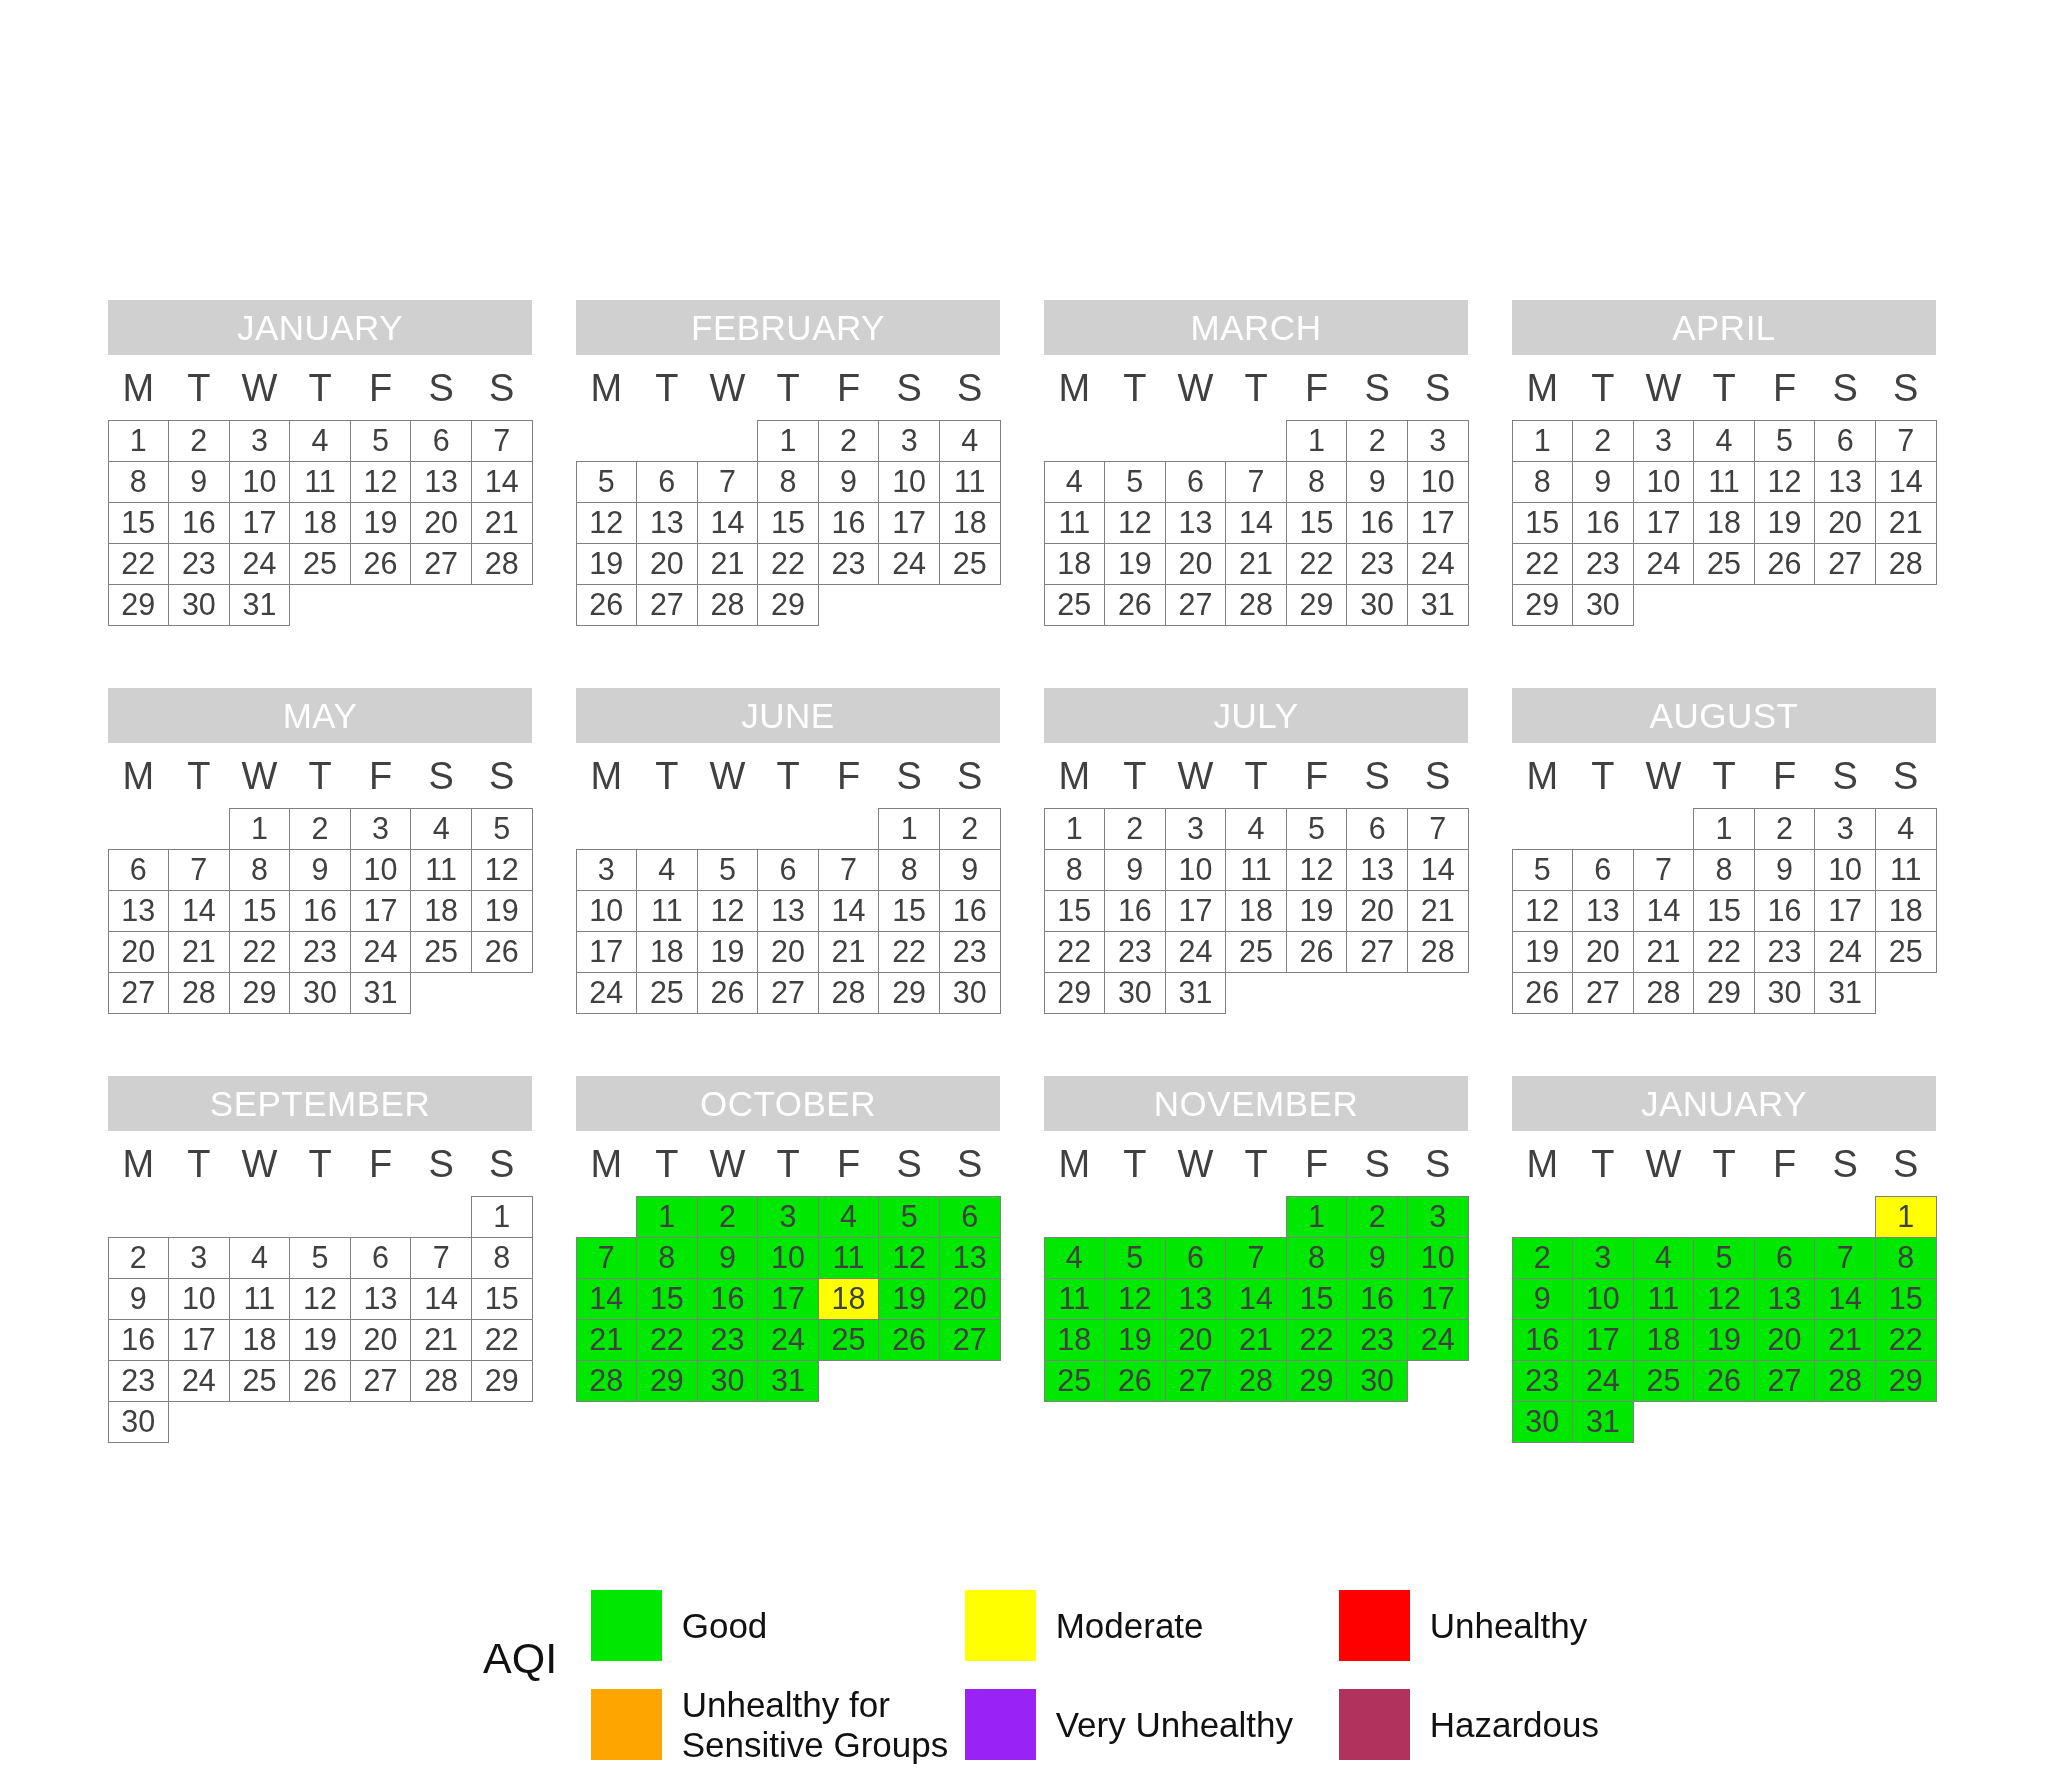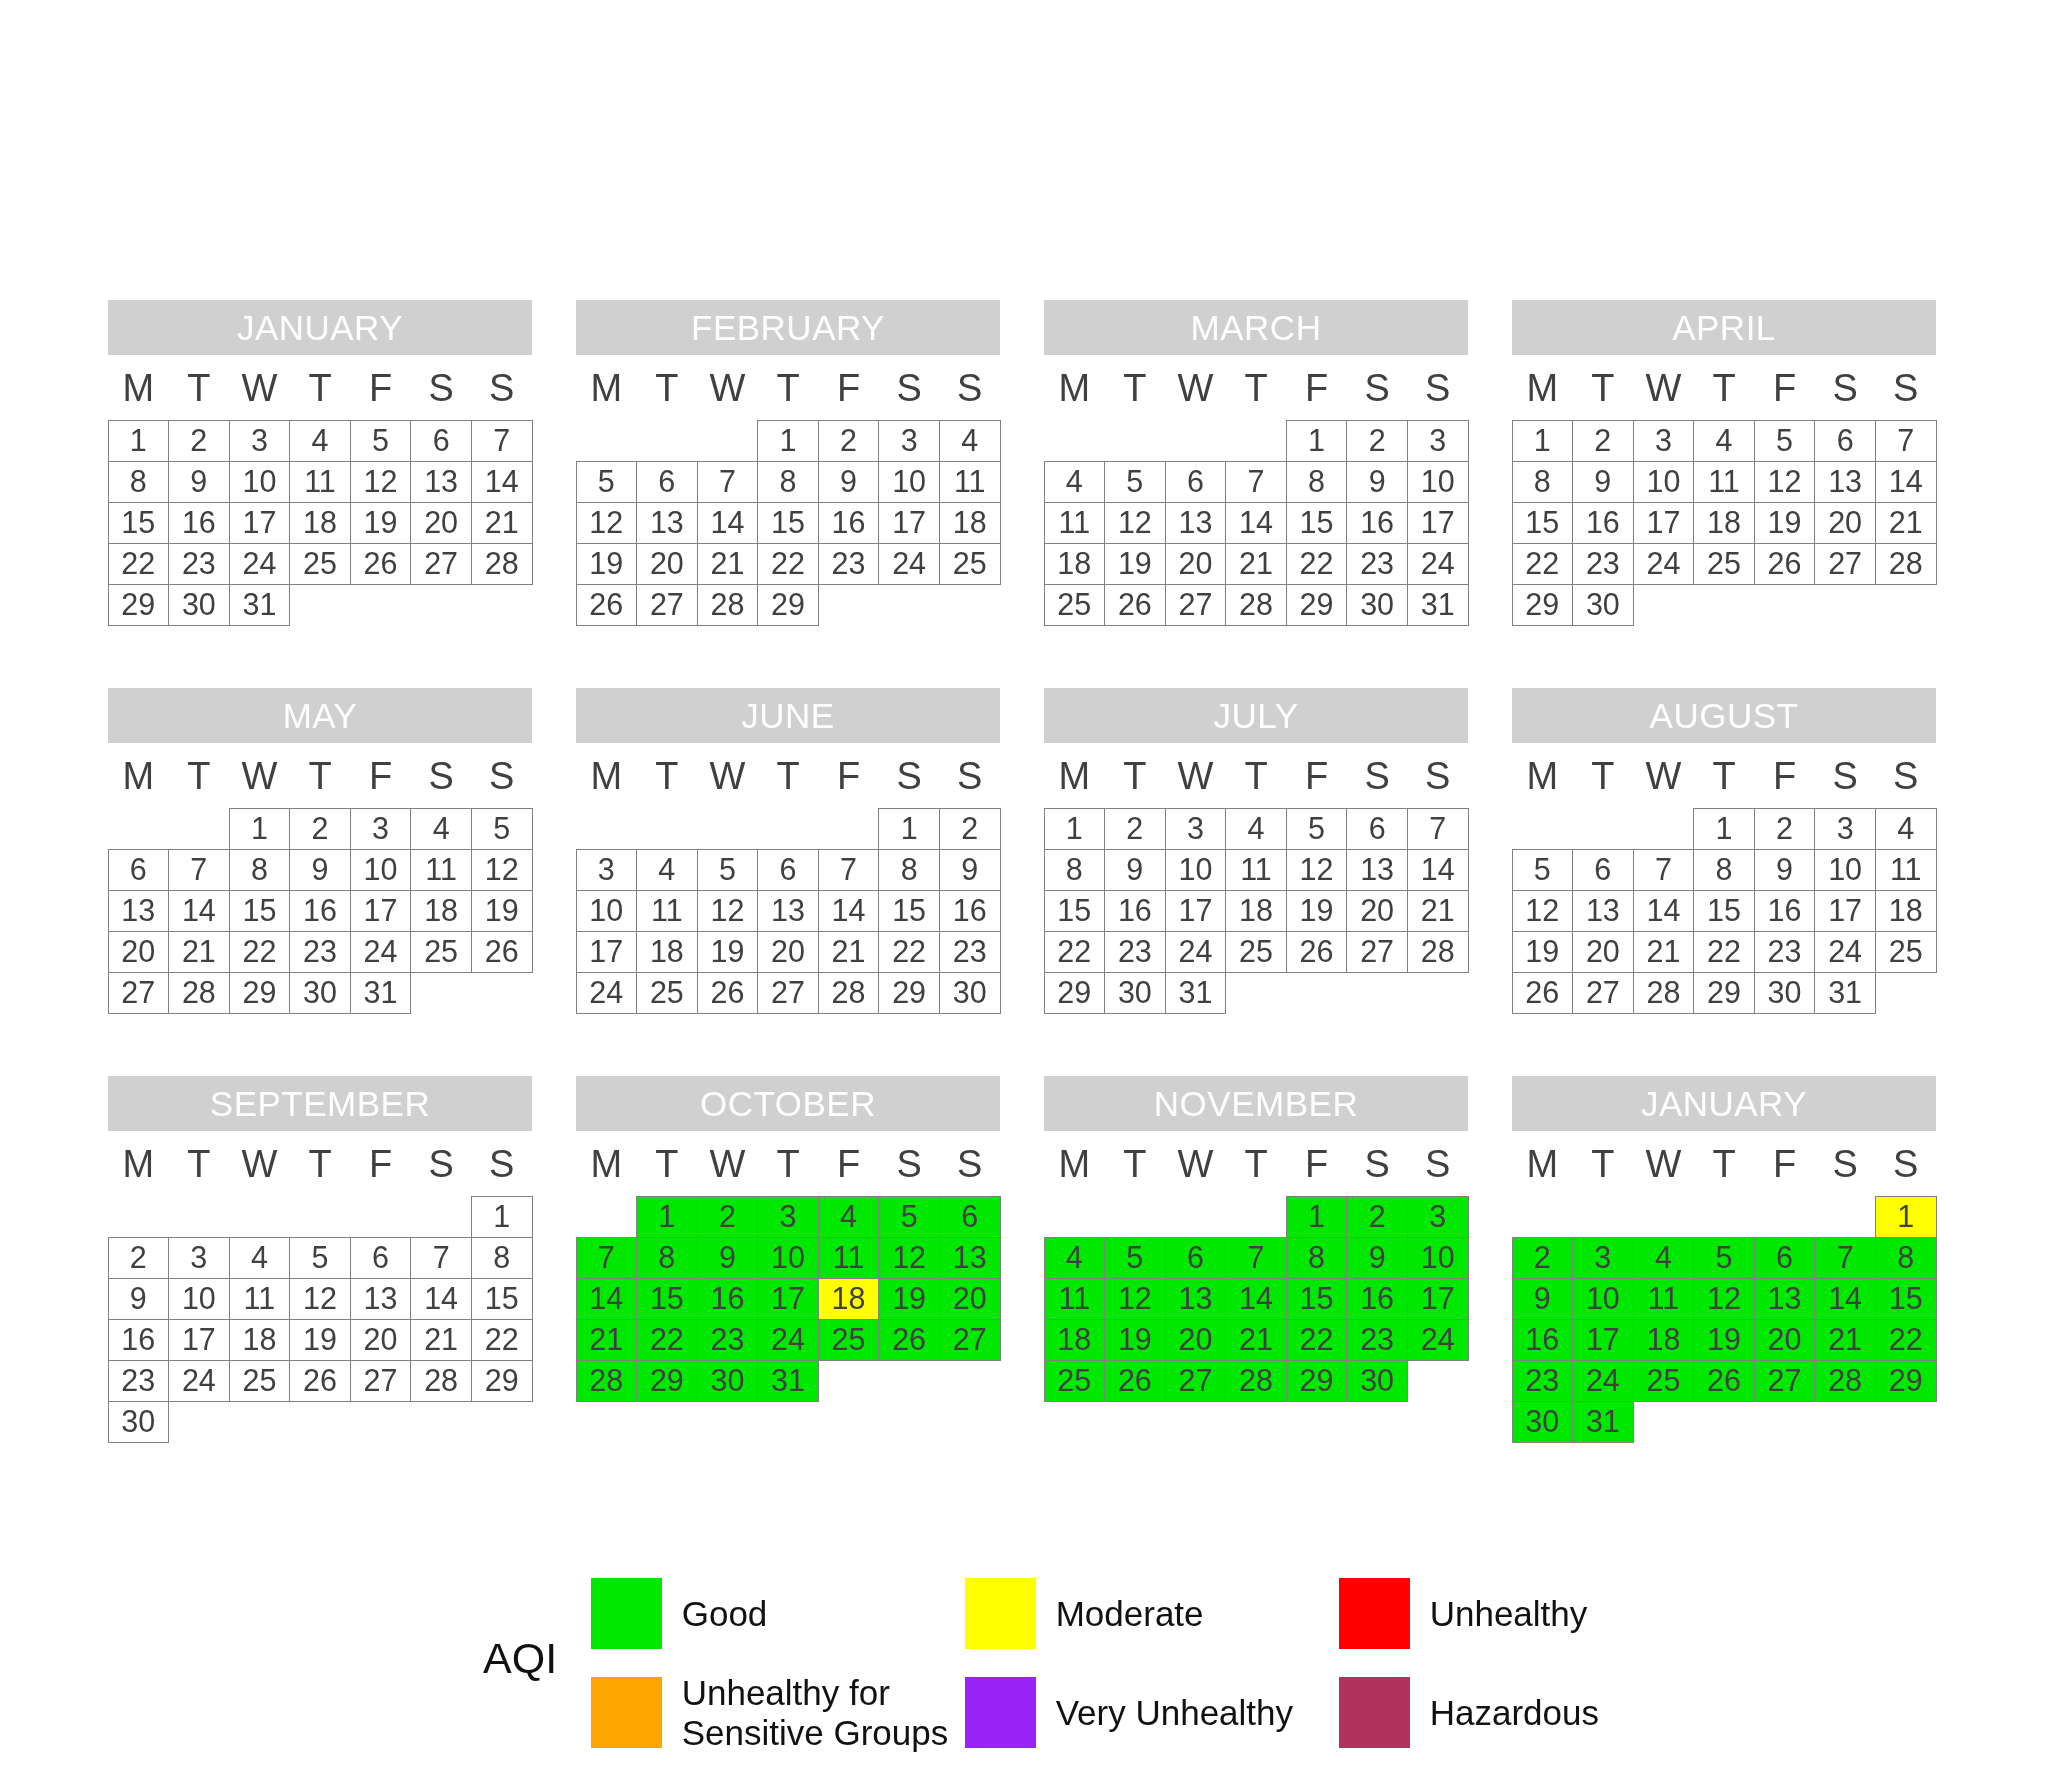--- a/index.html
+++ b/index.html
@@ -96,21 +96,21 @@
   }
   #legend-title {
     position: absolute;
     left: 0px; top: 73px;
     font-size: 43px;
     color: #111111;
     line-height: 1;
   }
   #legend-items {
     position: absolute;
-    left: 108px; top: 0;
+    left: 108px; top: 12px;
     display: grid;
     grid-template-columns: 374px 374px 374px;
     grid-template-rows: 99px 99px;
   }
   .legend-item {
     display: flex;
     align-items: center;
     gap: 19.7px;
   }
   .legend-swatch {

